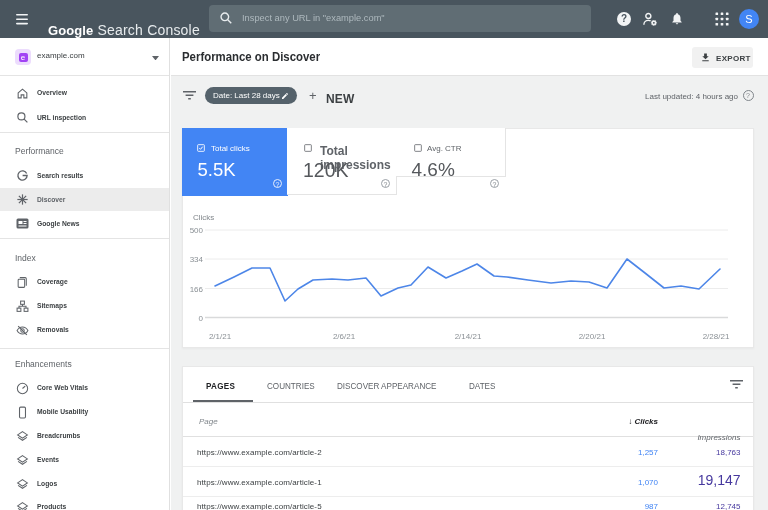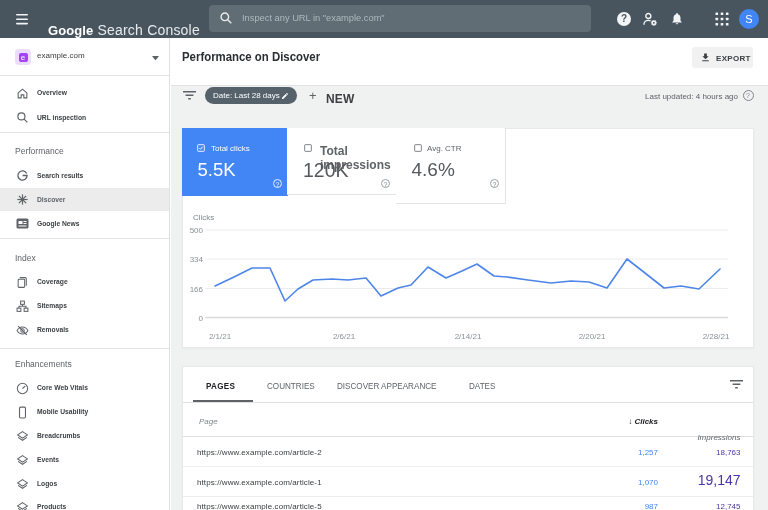--- a/index.html
+++ b/index.html
@@ -181,21 +181,21 @@
             <path d="M12 3 L21 9 L12 15 L3 9 Z"></path>
             <path d="M3.8 13.5 L12 19 L20.2 13.5"></path>
           </svg>
         </div>
         <div class="abs" style="left:37px;top:464px;font-size:8px;font-weight:bold;color:#3c4043;transform:scaleX(0.84);transform-origin:left;">Products</div>
       </div>
   </div>
 
   <div class="abs" style="left:171px;top:38px;width:597px;height:472px;background:#f0f1f1;">
 
-    <div class="abs" style="left:0;top:0;width:597px;height:48px;background:#fff;border-bottom:1px solid #e2e2e2;">
+    <div class="abs" style="left:0;top:0;width:597px;height:38px;background:#fff;border-bottom:1px solid #e2e2e2;">
       <div class="abs" style="left:11px;top:12px;font-size:12px;font-weight:bold;color:#2b2e31;transform:scaleX(0.95);transform-origin:left;">Performance on Discover</div>
       <div class="abs" style="left:521px;top:9px;width:61px;height:21px;background:#f1f1f1;border-radius:3px;">
         <svg class="abs" style="left:8px;top:5px;" width="11" height="11" viewBox="0 0 24 24" fill="#3c4043">
           <path d="M19 9h-4V3H9v6H5l7 7 7-7zM5 18v2h14v-2H5z"></path>
         </svg>
         <div class="abs" style="left:24px;top:6.5px;font-size:8px;font-weight:bold;color:#3c4043;letter-spacing:0.3px;">EXPORT</div>
       </div>
     </div>
 
     <div class="abs" style="left:0;top:39px;width:597px;height:43px;">
@@ -230,21 +230,21 @@
 
       <div class="abs" style="left:104px;top:-1px;width:110px;height:67px;background:#fff;border-right:1px solid #e4e4e4;border-bottom:1px solid #e4e4e4;">
         <svg class="abs" style="left:17px;top:16px;" width="8" height="8" viewBox="0 0 24 24" fill="none" stroke="#5f6368" stroke-width="2.4">
           <rect x="2" y="2" width="20" height="20" rx="2"></rect>
         </svg>
         <div class="abs" style="left:33px;top:15.5px;font-size:12px;color:#5f6368;font-weight:bold;">Total impressions</div>
         <div class="abs" style="left:16px;top:30.5px;font-size:19.5px;color:#55585c;">120K</div>
         <div class="abs" style="left:94px;top:51px;width:9px;height:9px;border-radius:50%;border:1px solid #9aa0a6;color:#80868b;font-size:7px;line-height:9px;text-align:center;">?</div>
       </div>
 
-      <div class="abs" style="left:213px;top:-1px;width:110px;height:76px;background:#fff;border-right:1px solid #e4e4e4;border-bottom:1px solid #e4e4e4;">
+      <div class="abs" style="left:213px;top:-1px;width:110px;height:49px;background:#fff;border-right:1px solid #e4e4e4;border-bottom:1px solid #e4e4e4;">
         <svg class="abs" style="left:17.5px;top:16px;" width="8" height="8" viewBox="0 0 24 24" fill="none" stroke="#5f6368" stroke-width="2.4">
           <rect x="2" y="2" width="20" height="20" rx="2"></rect>
         </svg>
         <div class="abs" style="left:31px;top:15.5px;font-size:8px;color:#5f6368;">Avg. CTR</div>
         <div class="abs" style="left:15.5px;top:30.8px;font-size:19px;color:#55585c;">4.6%</div>
         <div class="abs" style="left:94px;top:51px;width:9px;height:9px;border-radius:50%;border:1px solid #9aa0a6;color:#80868b;font-size:7px;line-height:9px;text-align:center;">?</div>
       </div>
 
       <div class="abs" style="left:10px;top:83.5px;font-size:8px;color:#80868b;">Clicks</div>
       <svg class="abs" style="left:0;top:66px;" width="569" height="152" viewBox="0 0 569 152">

